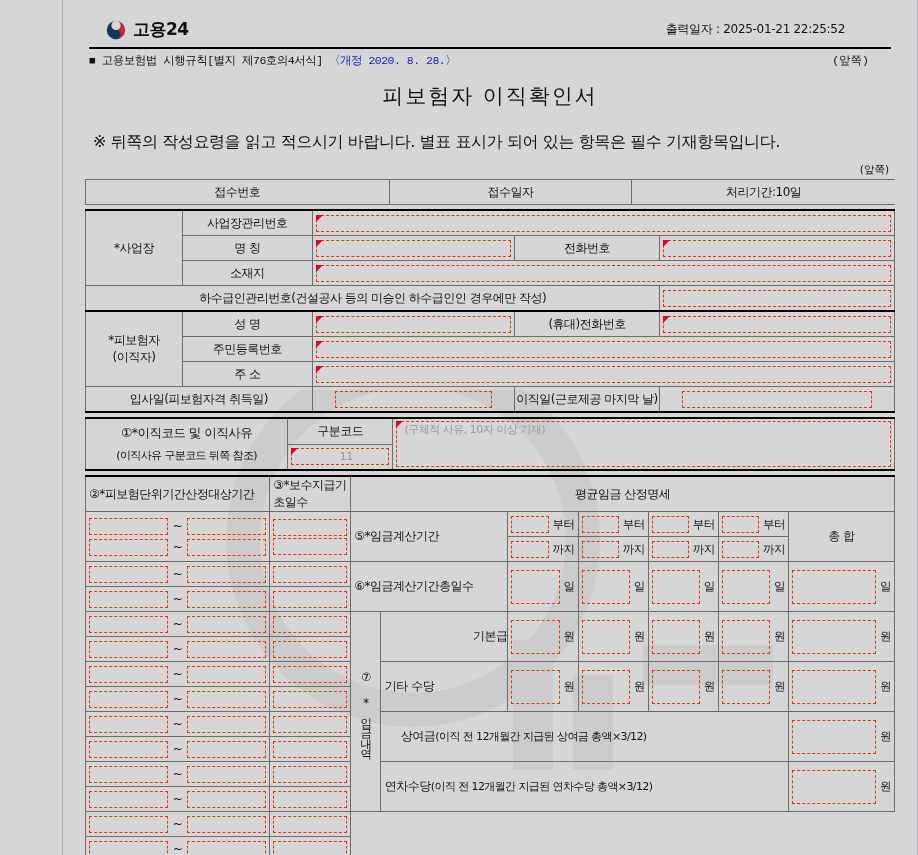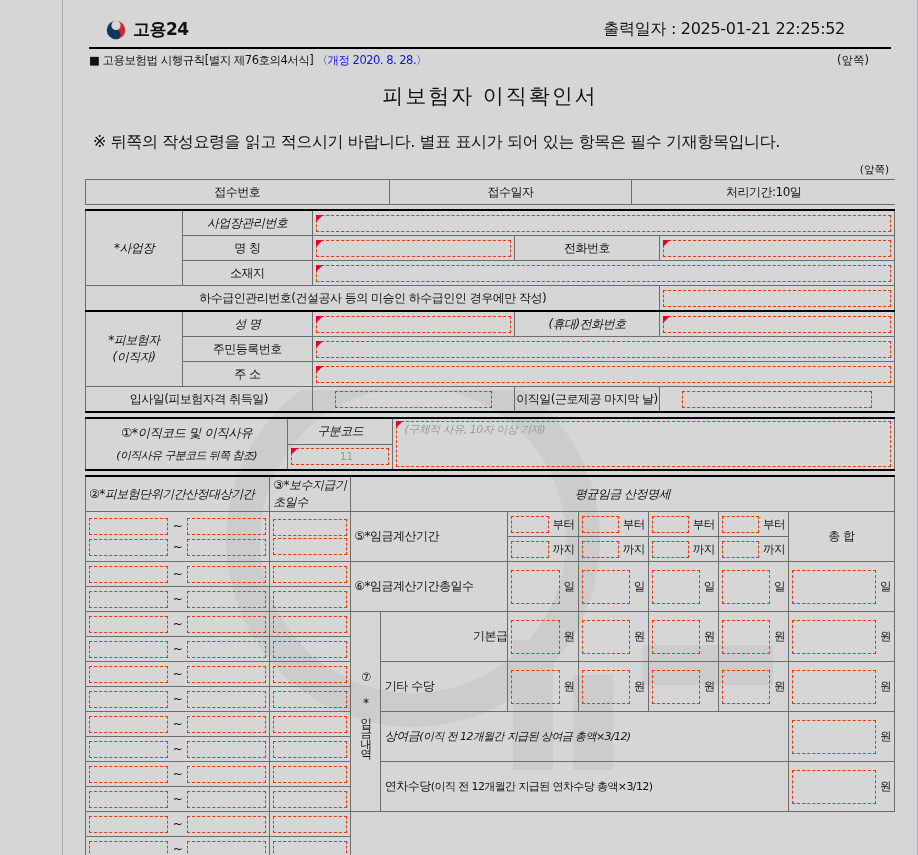--- a/index.html
+++ b/index.html
@@ -24,38 +24,38 @@
     pointer-events:none;z-index:0;opacity:.13;
   }
   .watermark svg{width:100%;height:100%;}
   .inner{position:relative;z-index:2;padding:0 22px;box-sizing:border-box;}
 
   
   .hdr{display:flex;align-items:center;justify-content:space-between;padding:18px 4px 6px 20px;}
   .brand{display:flex;align-items:center;gap:6px;}
   .brand .mark{width:22px;height:22px;flex:0 0 22px;}
   .brand .bt{font-size:17px;font-weight:bold;letter-spacing:-.5px;color:#111;}
-  .printdate{font-size:16px;color:#111;letter-spacing:-.3px;margin-right:46px;}
+  .printdate{font-size:12px;color:#111;letter-spacing:-.3px;margin-right:46px;}
   .rule{height:2px;background:#000;margin:0 4px 0 4px;}
-  .lawline{display:flex;justify-content:space-between;align-items:flex-start;padding:4px 4px 0 4px;}
+  .lawline{display:flex;justify-content:space-between;align-items:flex-start;padding:4px 4px 0 4px;font-family:Liberation Mono, monospace;}
   .lawline .lw{font-size:11.5px;letter-spacing:-.5px;}
   .lawline .lw .rev{color:#1616d8;}
   .lawline .side{font-size:11.5px;margin-right:22px;}
   h1.title{text-align:center;font-size:21px;font-weight:normal;letter-spacing:2px;margin:14px 0 0 0;padding:0;}
   .notice{font-size:16px;letter-spacing:-.4px;margin:22px 0 0 8px;}
   .sidelbl{text-align:right;font-size:10.5px;margin:10px 6px 2px 0;}
 
   
   table.f{width:100%;border-collapse:collapse;table-layout:fixed;}
   table.f td{border:1px solid #6d6d6d;padding:0;vertical-align:middle;text-align:center;
              font-size:12px;letter-spacing:-.5px;height:24px;}
   .topbar td{border:none;border-top:2px solid #000;border-bottom:2px solid #000;
              border-right:1px solid #6d6d6d;text-align:left;padding-left:4px;height:22px;font-size:12.5px;}
   .topbar td:last-child{border-right:none;}
-  .blk-top{border-top:2px solid #000 !important;font-style:italic;}
+  .blk-top{border-top:2px solid #000 !important;}
   .blk-bot{border-bottom:2px solid #000 !important;}
   .noL{border-left:none !important;}
   .noR{border-right:none !important;}
   .lbl{font-size:12.5px;}
   .lbl-sm{font-size:11px;letter-spacing:-.6px;text-align:center;}
   .sp{letter-spacing:4px;margin-top:32px;}
 
   
   .inp{
     position:relative;display:block;
@@ -509,21 +509,21 @@
         <td>
           <div class="cellflex">
             <span class="inp"></span>
             <span class="tilde">~</span>
             <span class="inp"></span>
           </div>
         </td>
         <td>
               <span class="inp"></span>
             </td>
-        <td colspan="5" rowspan="2" class="lbl" style="text-align:left;padding-left:4px;font-style:italic;">
+        <td colspan="5" rowspan="2" class="lbl" style="text-align:left;padding-left:20px;">
           <span>상여금</span><span class="lbl-sm">(이직 전 12개월간 지급된 상여금 총액×3/12)</span>
         </td>
         <td rowspan="2">
           <div class="cellflex">
                 <span class="inp box"></span>
                 <span class="unit">원</span>
               </div>
         </td>
       </tr>
       <tr>

